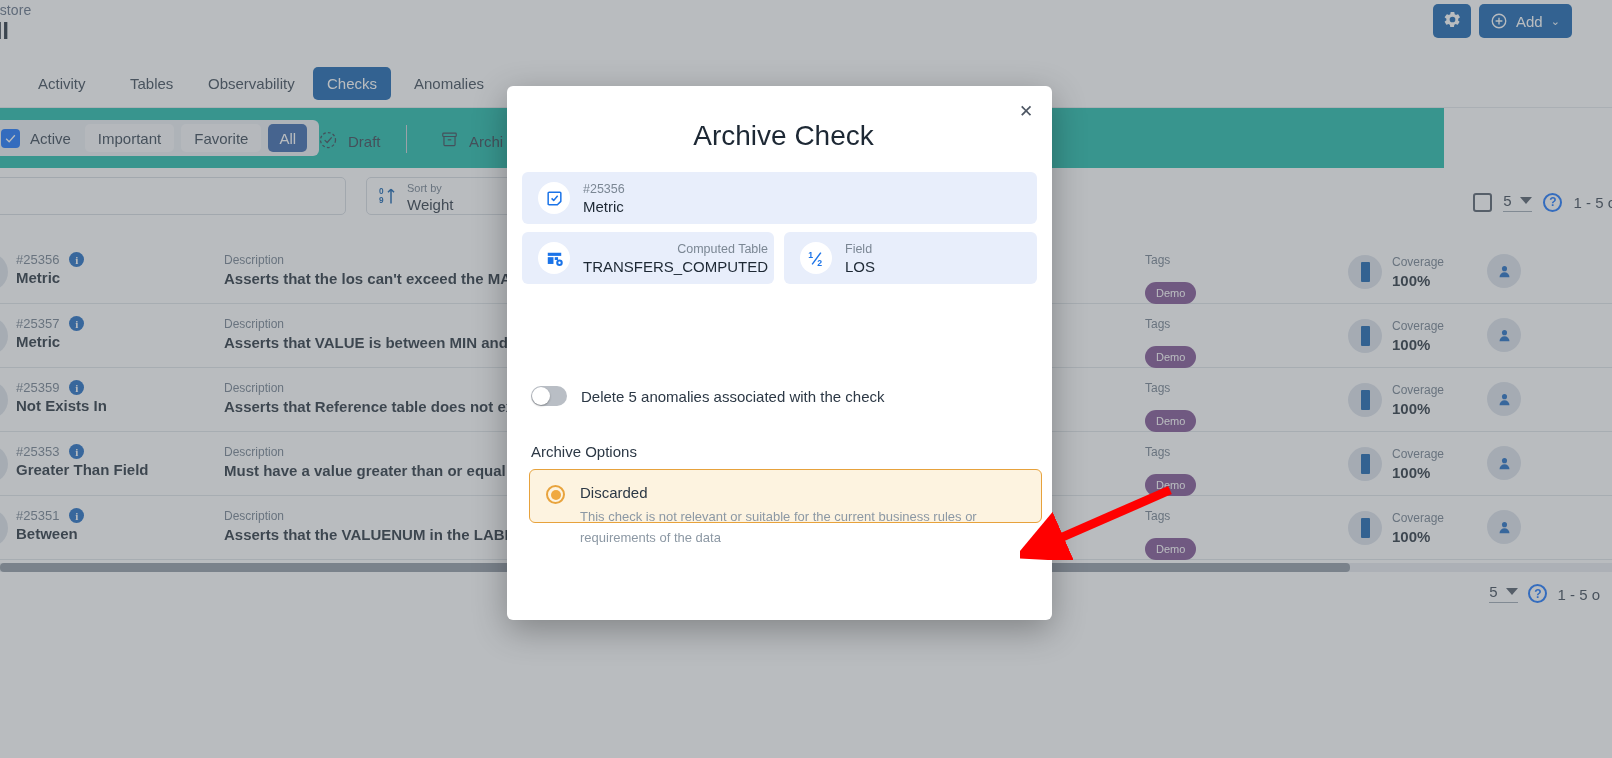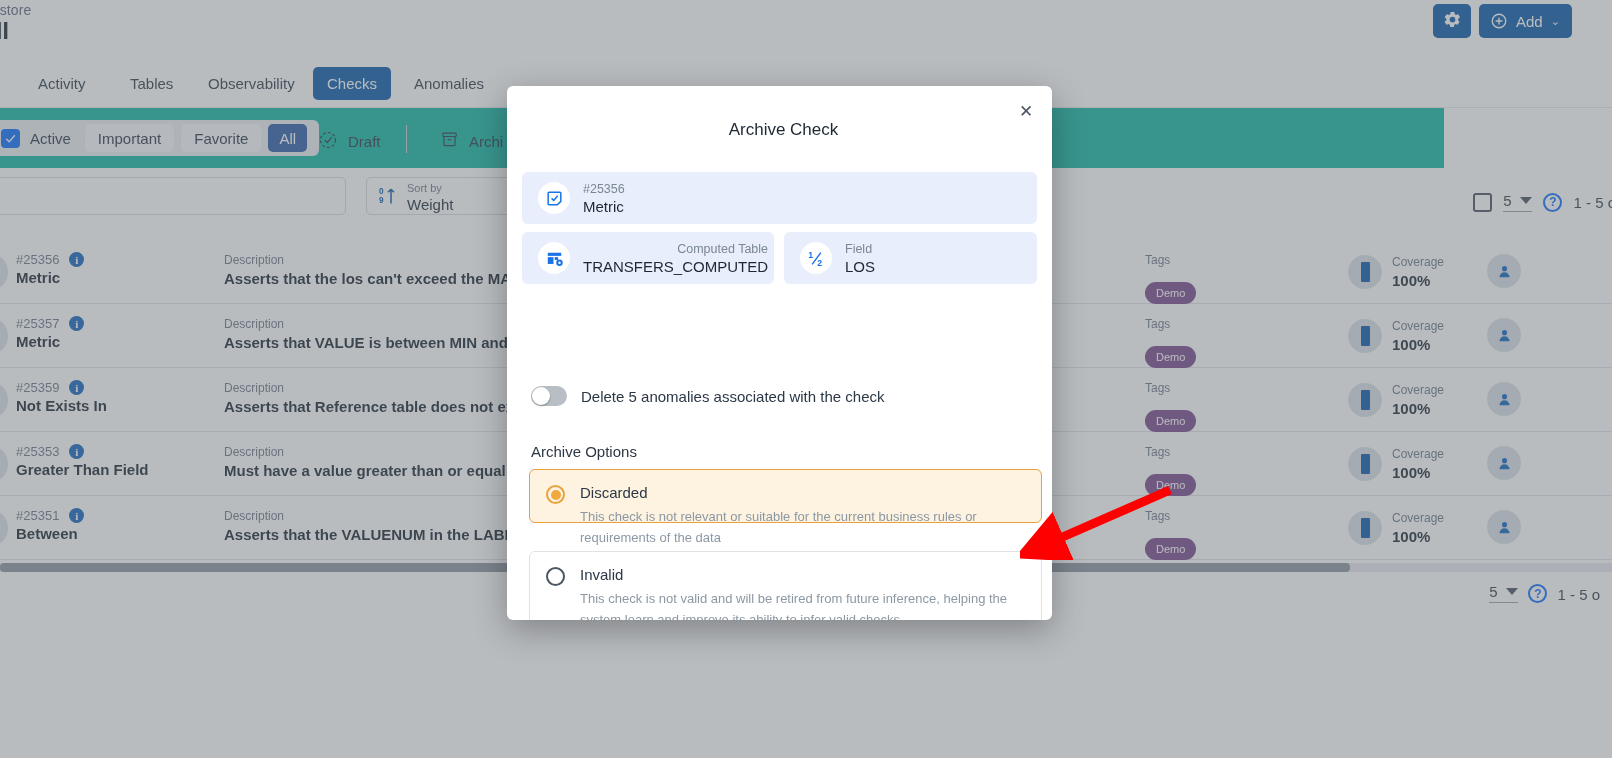--- a/index.html
+++ b/index.html
@@ -177,21 +177,21 @@
     box-shadow: 0 10px 34px rgba(0,0,0,.30);
     overflow: hidden;
   }
   .modal-close {
     position: absolute; right: 15px; top: 14px; width: 22px; height: 22px;
     display: flex; align-items: center; justify-content: center;
     color: #4d5663; font-size: 17px; line-height: 1;
   }
   .modal-title {
     position: absolute; left: 0; top: 34px; width: 545px; text-align: center;
-    font-size: 17px; color: #1d2834; font-weight: 400; padding-left: 8px;
+    font-size: 28px; color: #1d2834; font-weight: 400; padding-left: 8px;
   }
 
   .info-card {
     position: absolute; background: #e8eefb; border-radius: 6px;
     display: flex; align-items: center; padding-left: 16px;
   }
   .card-main { left: 15px; top: 86px; width: 515px; height: 52px; }
   .card-left { left: 15px; top: 146px; width: 252px; height: 52px; text-align: right; }
   .card-right { left: 277px; top: 146px; width: 253px; height: 52px; }
   .circ-ico {
@@ -596,27 +596,20 @@
     <div class="opts-title">Archive Options</div>
 
     <div class="opt opt-a sel">
       <span class="radio on"></span>
       <span>
         <div class="opt-h">Discarded</div>
         <div class="opt-d">This check is not relevant or suitable for the current business rules or requirements of the data</div>
       </span>
     </div>
 
-    <div class="opt opt-b">
-      <span class="radio"></span>
-      <span>
-        <div class="opt-h">Invalid</div>
-        <div class="opt-d">This check is not valid and will be retired from future inference, helping the system learn and improve its ability to infer valid checks</div>
-      </span>
-    </div>
 
   </div>
 
   <svg class="arrow-svg" viewBox="0 0 160 80">
     <defs>
       <marker id="ah" markerWidth="6" markerHeight="6" refX="2.6" refY="3" orient="auto">
         <path d="M0,0 L6,3 L0,6 z" fill="#ff0000"></path>
       </marker>
     </defs>
     <line x1="150" y1="10" x2="22" y2="66" stroke="#ff0000" stroke-width="9" marker-end="url(#ah)"></line>

